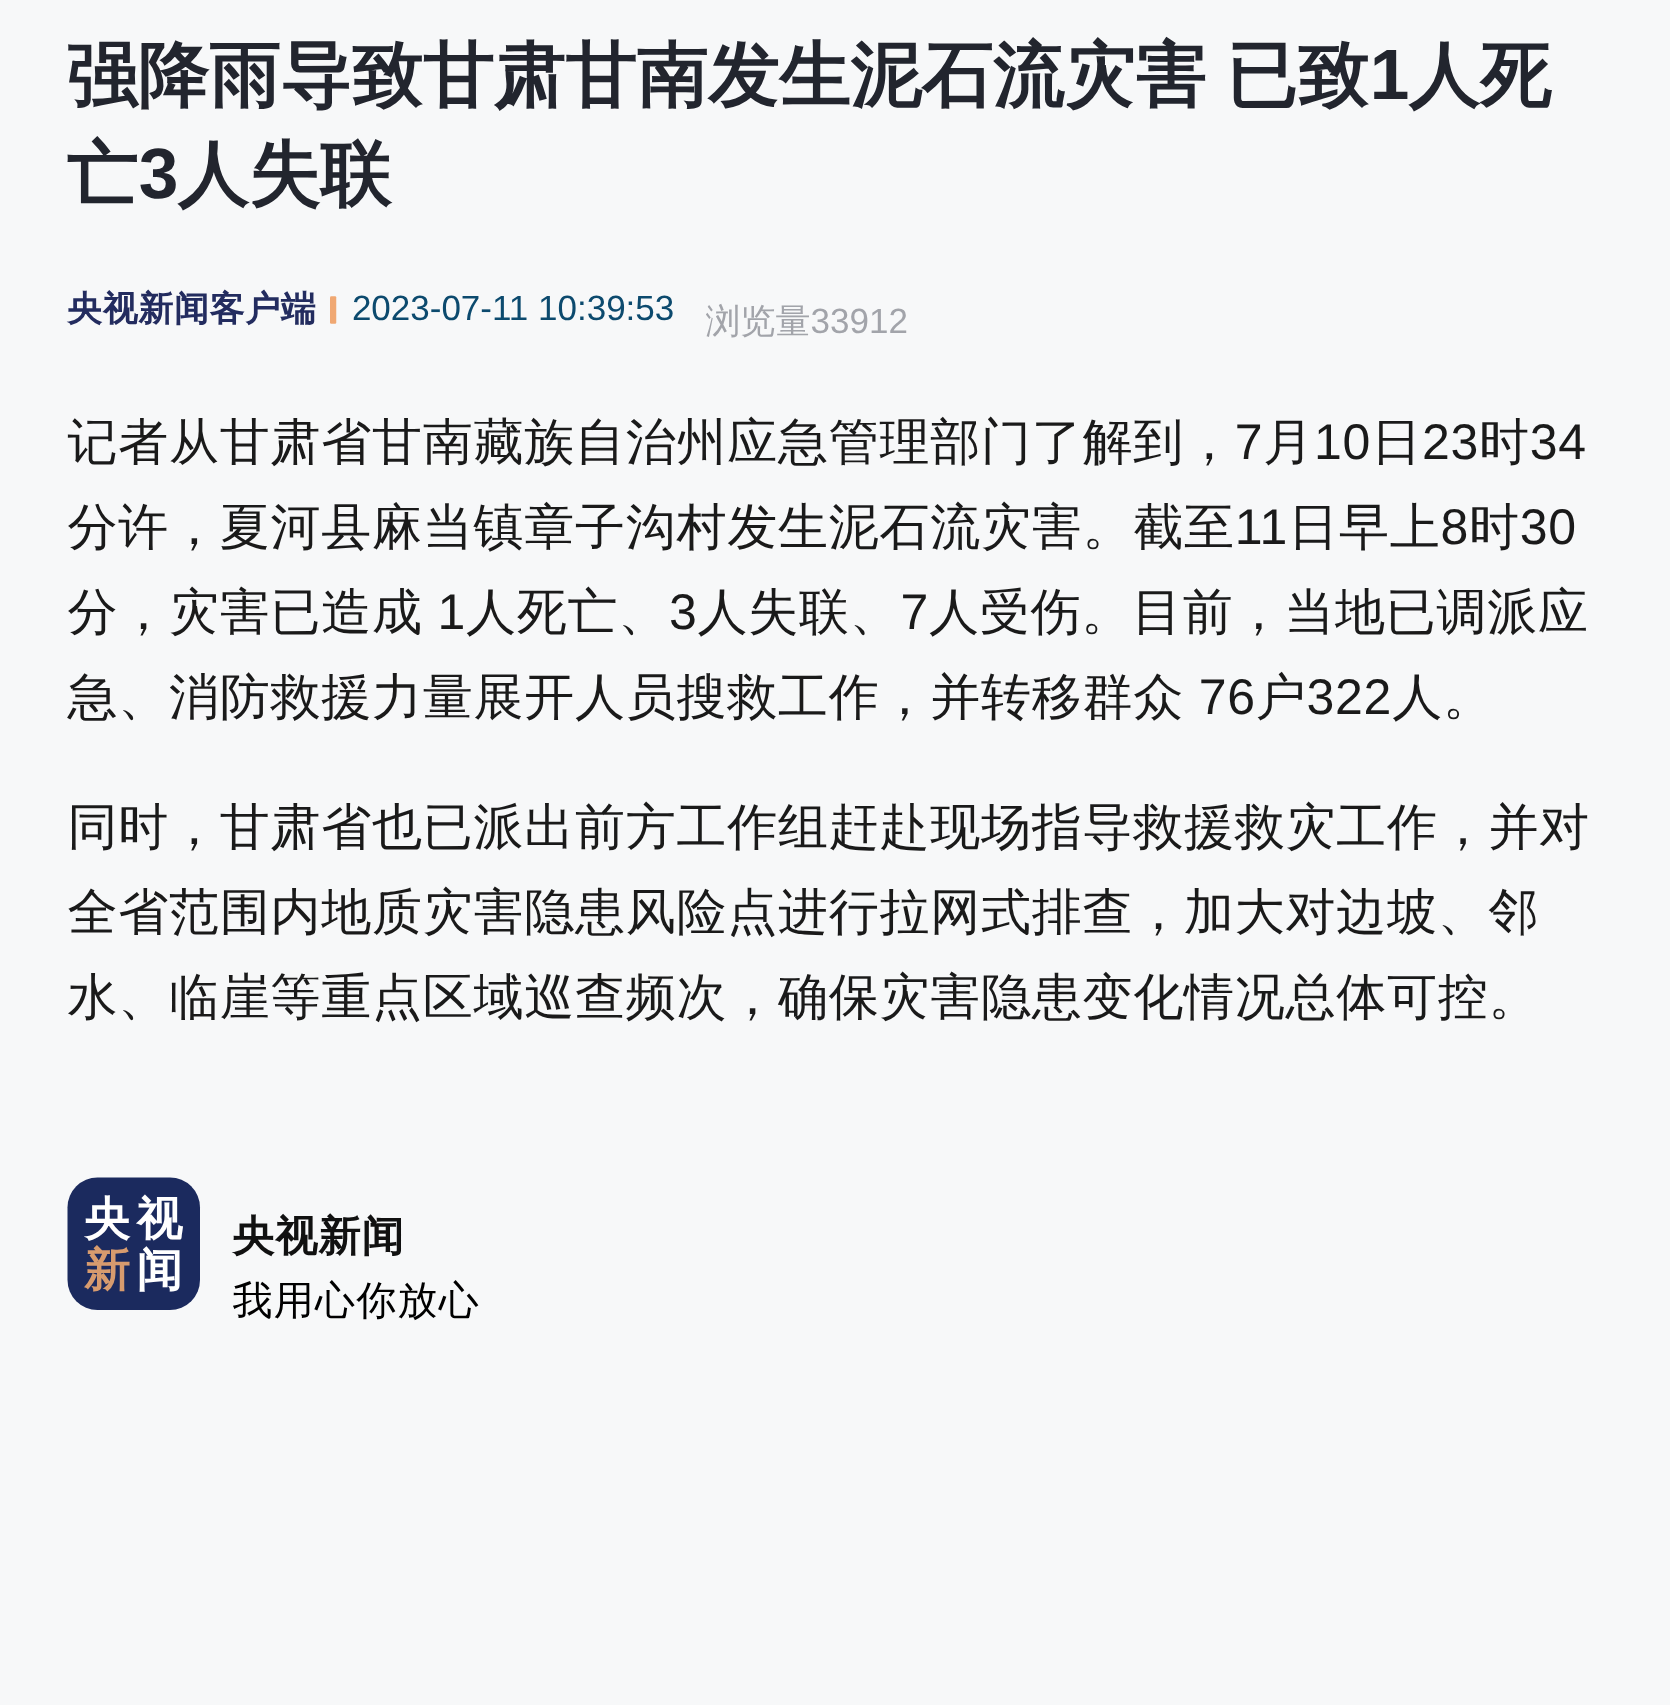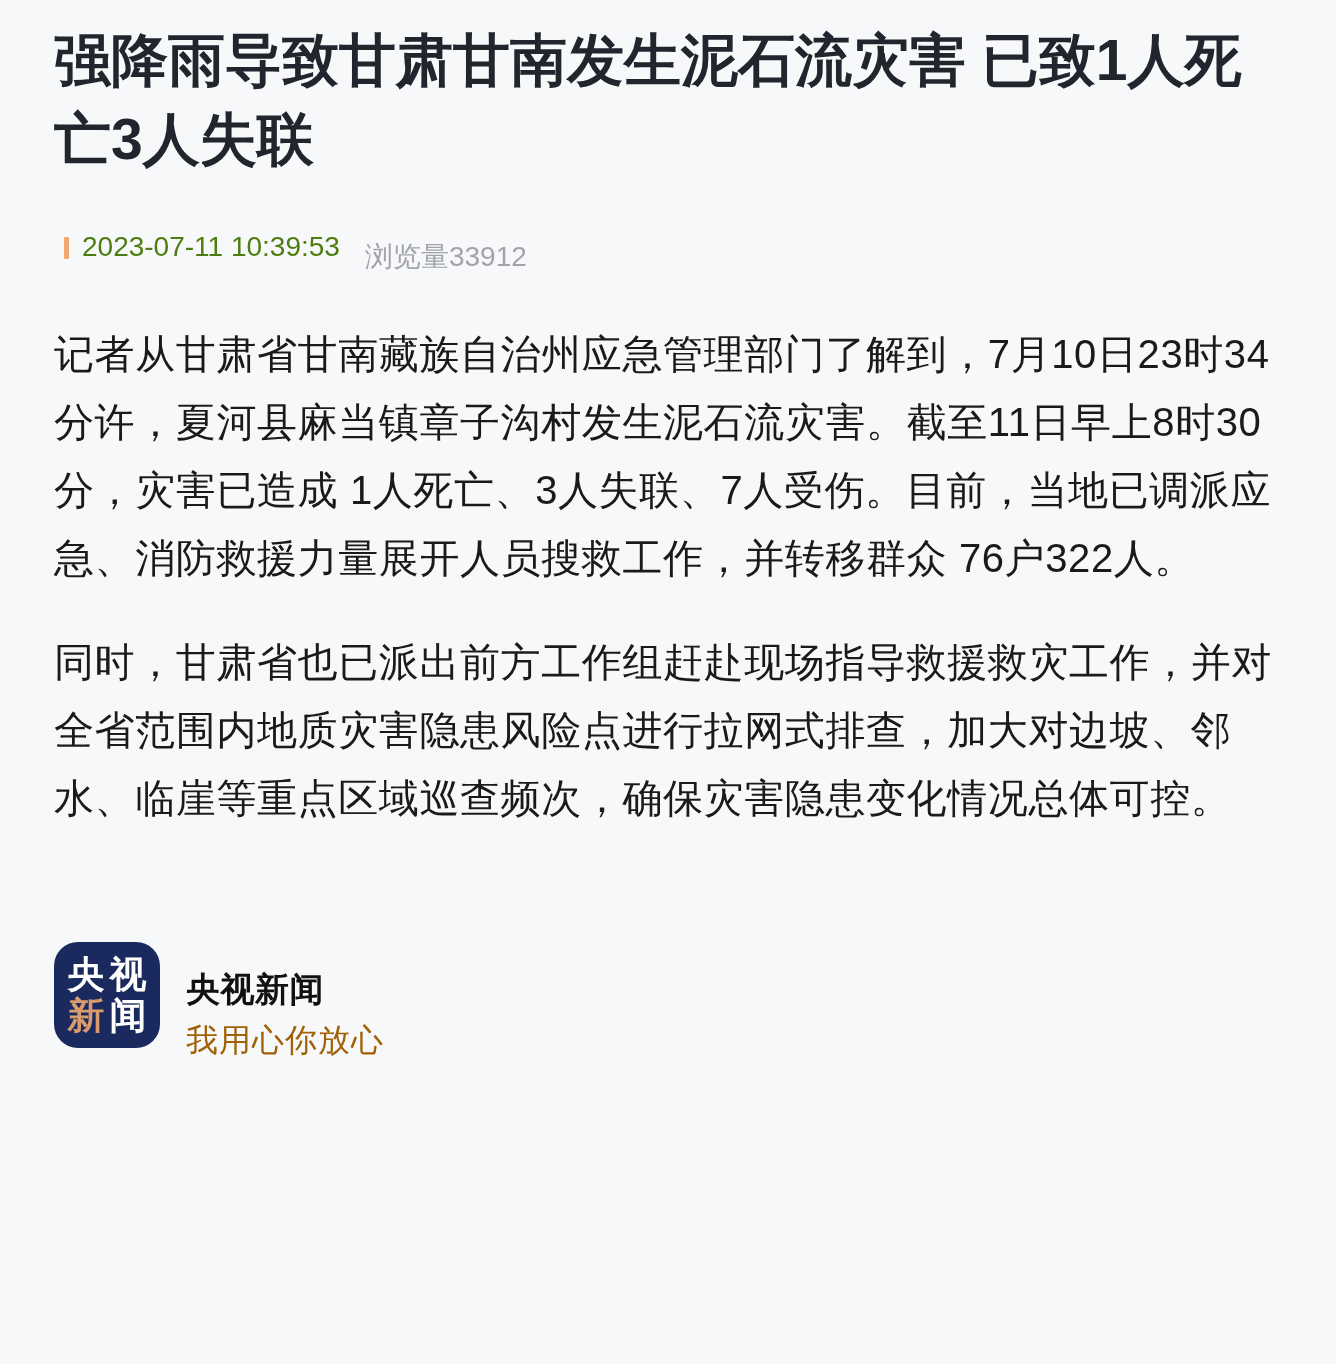--- a/index.html
+++ b/index.html
@@ -39,21 +39,21 @@
   .sep {
     width: 5px;
     height: 22px;
     background: #f0a873;
     border-radius: 1px;
     margin: 2px 13px 0 10px;
     flex: 0 0 auto;
   }
   .date {
     font-size: 28px;
-    color: #4d7c0f;
+    color: #0c4a6e;
   }
   .views {
     font-size: 28px;
     color: #a2a4aa;
     margin-left: 25px;
     margin-top: 20px;
   }
   article { margin-top: 55px; }
   article p {
     margin: 36px 0 0 0;
@@ -104,32 +104,33 @@
     font-size: 34px;
     line-height: 40px;
     font-weight: 700;
     color: #111111;
     letter-spacing: 0.5px;
   }
   .fslogan {
     margin-top: 14px;
     font-size: 32px;
     line-height: 34px;
-    color: #a16207;
+    color: #000000;
     letter-spacing: 1px;
   }
 </style>
 </head>
 <body>
 
 <div class="page">
 
   <h1 class="title">强降雨导致甘肃甘南发生泥石流灾害 已致1人死亡3人失联</h1>
 
   <div class="meta">
+    <span class="source">央视新闻客户端</span>
     <span class="sep"></span>
     <span class="date">2023-07-11 10:39:53</span>
     <span class="views">浏览量33912</span>
   </div>
 
   <article>
     <p>记者从甘肃省甘南藏族自治州应急管理部门了解到，7月10日23时34分许，夏河县麻当镇章子沟村发生泥石流灾害。截至11日早上8时30分，灾害已造成 1人死亡、3人失联、7人受伤。目前，当地已调派应急、消防救援力量展开人员搜救工作，并转移群众 76户322人。</p>
     <p>同时，甘肃省也已派出前方工作组赶赴现场指导救援救灾工作，并对全省范围内地质灾害隐患风险点进行拉网式排查，加大对边坡、邻水、临崖等重点区域巡查频次，确保灾害隐患变化情况总体可控。</p>
   </article>
 

